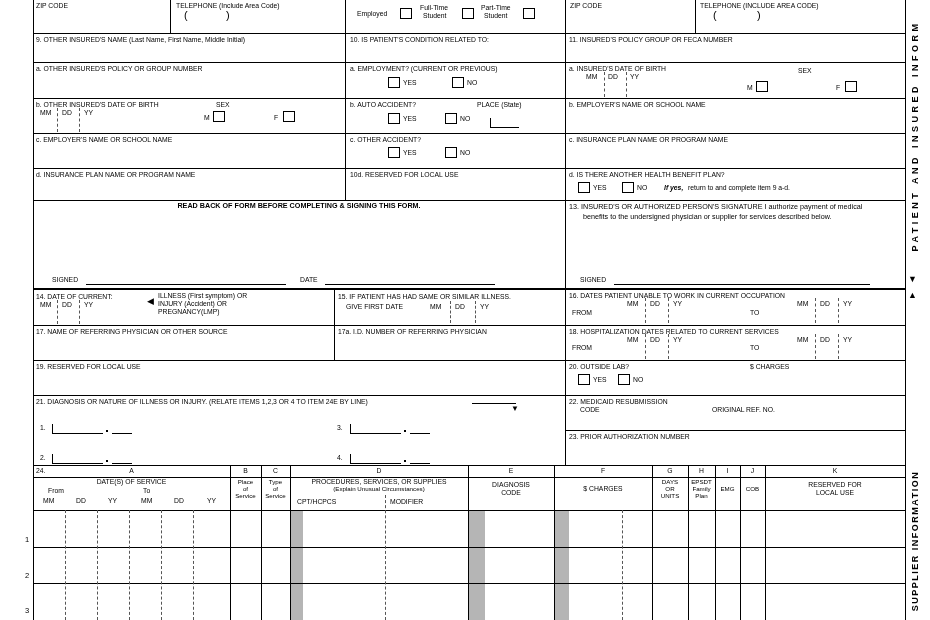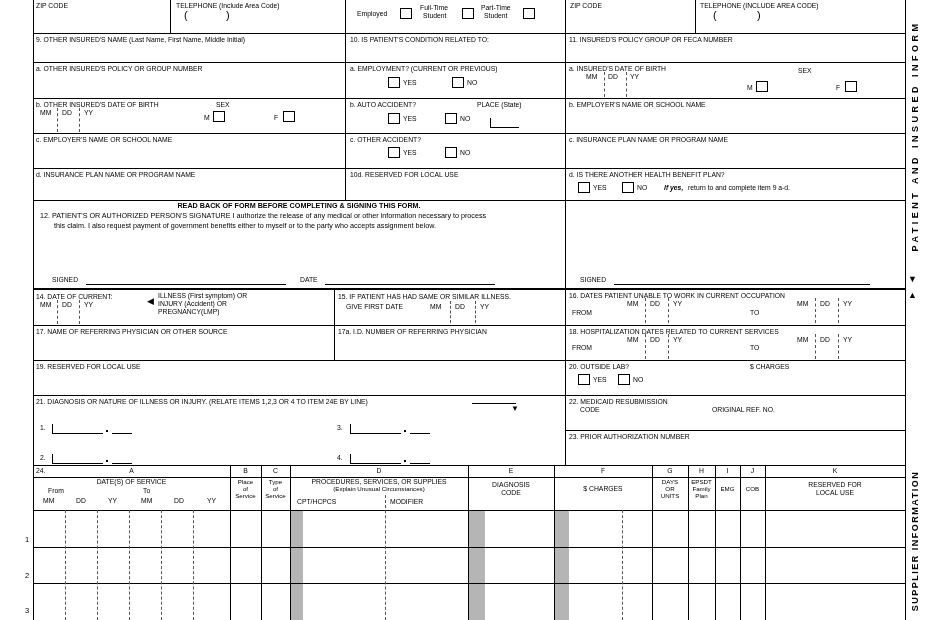--- a/index.html
+++ b/index.html
@@ -139,25 +139,25 @@
   <div class="lbl" style="left:350px;top:171px">10d. RESERVED FOR LOCAL USE</div>
   <div class="lbl" style="left:569px;top:171px">d. IS THERE ANOTHER HEALTH BENEFIT PLAN?</div>
   <span class="cb" style="left:578px;top:182px"></span>
   <div class="lbl" style="left:593px;top:184px">YES</div>
   <span class="cb" style="left:622px;top:182px"></span>
   <div class="lbl" style="left:637px;top:184px">NO</div>
   <div class="lbl b i" style="left:664px;top:184px">If yes,</div>
   <div class="lbl" style="left:688px;top:184px">return to and complete item 9 a-d.</div>
 
   <div class="lbl b ctr" style="left:33px;top:202px;width:532px;font-size:7.2px">READ BACK OF FORM BEFORE COMPLETING &amp; SIGNING THIS FORM.</div>
-  <div class="para" style="left:40px;top:211px;width:440px">12. PATIENT'S OR AUTHORIZED PERSON'S SIGNATURE  I authorize the release of any medical or other information necessary to process this claim. I also request payment of government benefits either to myself or to the party who accepts assignment below.</div>
   <div class="lbl" style="left:52px;top:276px">SIGNED</div>
   <div class="sigline" style="left:86px;top:284px;width:200px"></div>
   <div class="lbl" style="left:300px;top:276px">DATE</div>
   <div class="sigline" style="left:325px;top:284px;width:170px"></div>
+  <div class="para" style="left:569px;top:202px;width:290px">13. INSURED'S OR AUTHORIZED PERSON'S SIGNATURE  I authorize payment of medical benefits to the undersigned physician or supplier for services described below.</div>
   <div class="lbl" style="left:580px;top:276px">SIGNED</div>
   <div class="sigline" style="left:614px;top:284px;width:256px"></div>
 
   <div class="lbl" style="left:36px;top:293px">14. DATE OF CURRENT:</div>
   <div class="lbl" style="left:40px;top:301px">MM</div>
   <div class="lbl" style="left:62px;top:301px">DD</div>
   <div class="lbl" style="left:84px;top:301px">YY</div>
   <div class="dashv" style="left:57px;top:300px;height:24px"></div>
   <div class="dashv" style="left:79px;top:300px;height:24px"></div>
   <div class="tri" style="left:147px;top:297px">◀</div>

